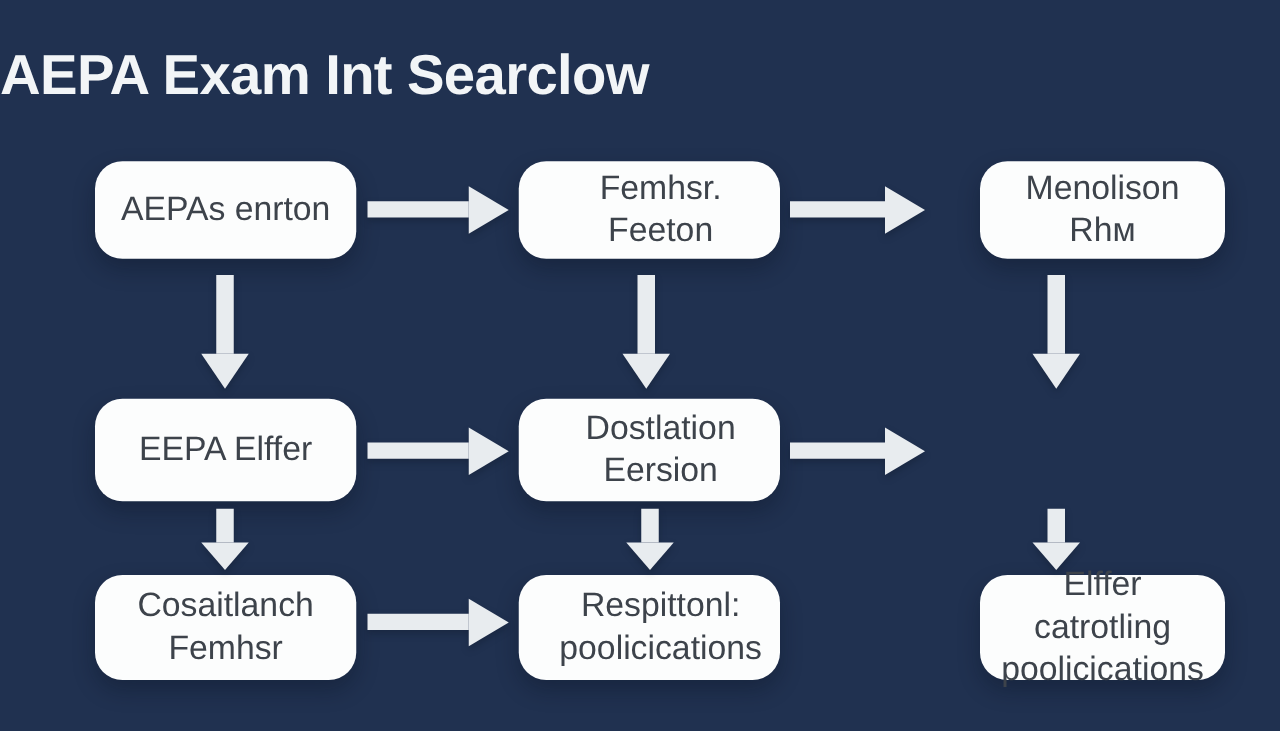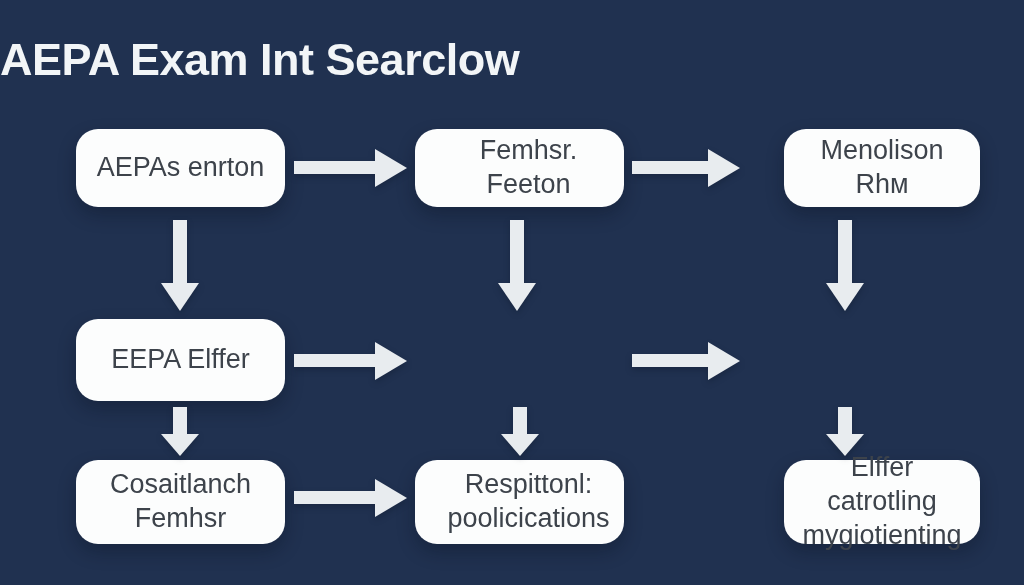--- a/index.html
+++ b/index.html
@@ -99,24 +99,25 @@
 
 <div class="canvas">
 
   <div class="title">AEPA Exam Int Searclow</div>
 
   <div class="node r1 c1">AEPAs enrton</div>
   <div class="node r1 c2">Femhsr. Feeton</div>
   <div class="node r1 c3">Menolison Rhм</div>
 
   <div class="node r2 c1">EEPA Elffer</div>
+  <div class="node r2 c2">Dostlation Eersion</div>
 
   <div class="node r3 c1">Cosaitlanch Femhsr</div>
   <div class="node r3 c2">Respittonl: poolicications</div>
-  <div class="node r3 c3">Elffer catrotling mygiotienting</div>
+  <div class="node r3 c3">Elffer catrotling poolicications</div>
 
   <div class="h-arrow" style="left:294px; top:161px; width:81px;"></div>
   <div class="h-arrow" style="left:632px; top:161px; width:76px;"></div>
 
   <div class="h-arrow" style="left:294px; top:354px; width:81px;"></div>
   <div class="h-arrow" style="left:632px; top:354px; width:76px;"></div>
 
   <div class="h-arrow" style="left:294px; top:491px; width:81px;"></div>
 
   <div class="v-arrow" style="left:173px; top:220px; height:63px;"></div>

